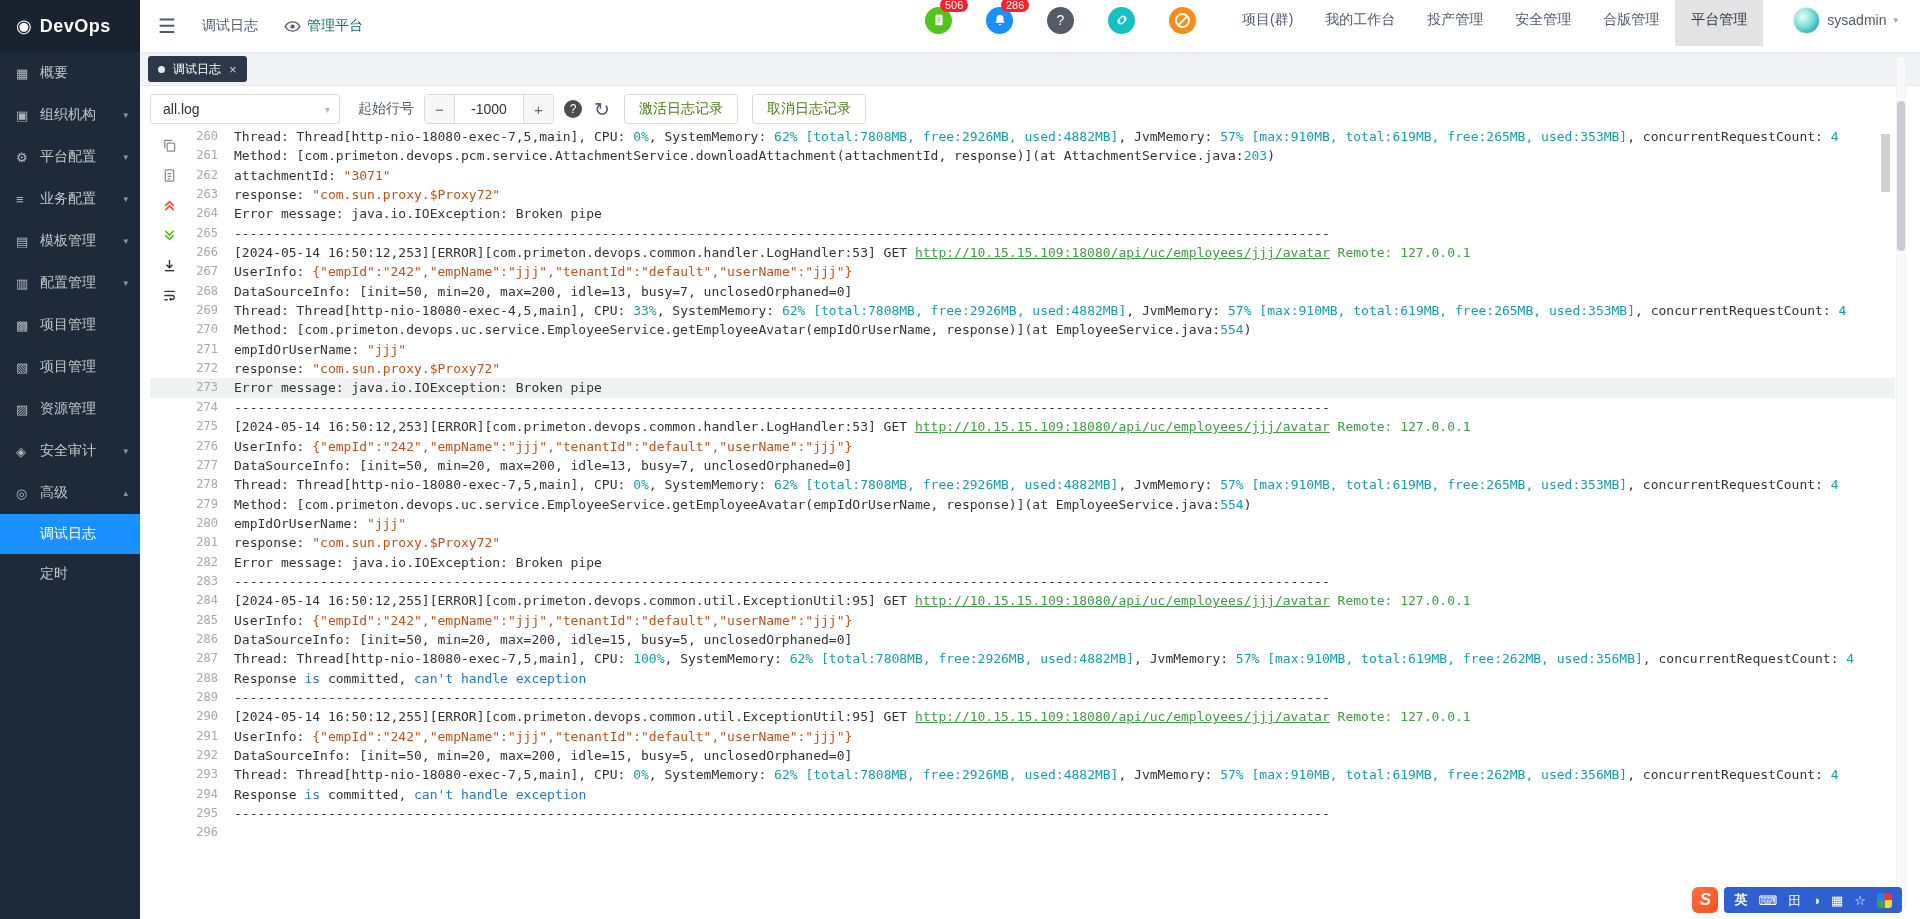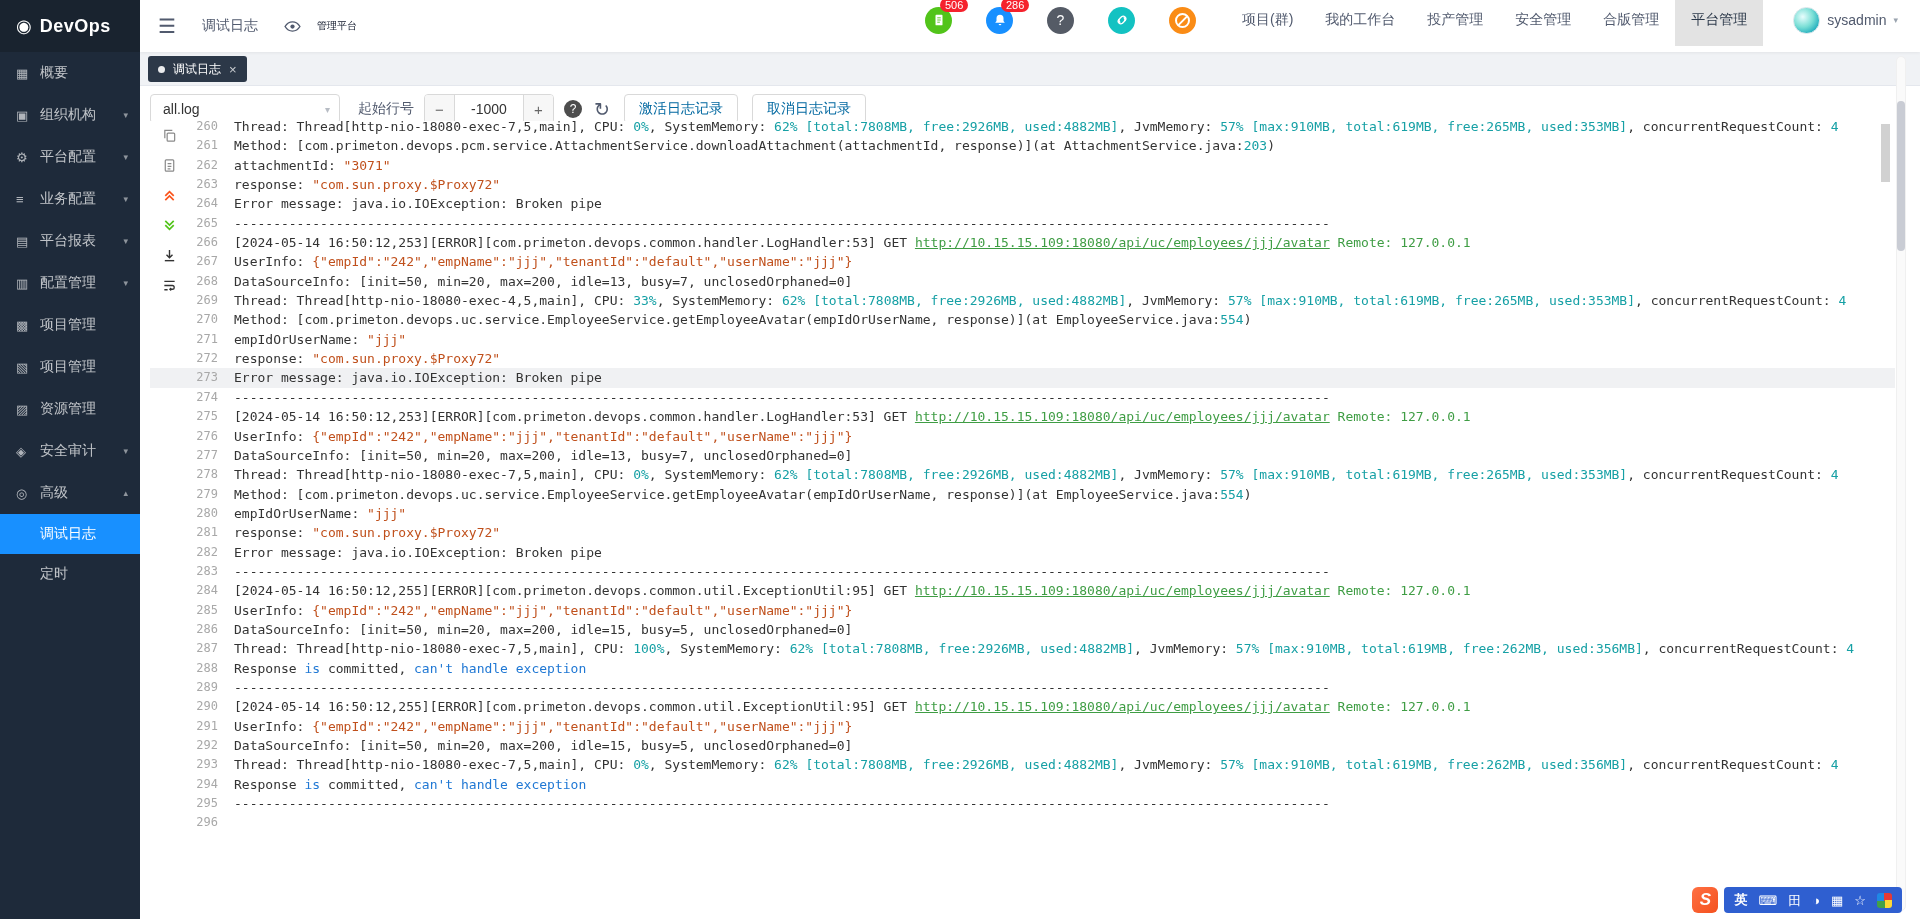--- a/index.html
+++ b/index.html
@@ -21,21 +21,21 @@
   .mitem .micon{width:16px;margin-right:8px;font-size:13px;color:rgba(255,255,255,.65);}
   .mitem .marrow{position:absolute;right:12px;font-size:9px;color:rgba(255,255,255,.5);}
   .mitem.sub{padding-left:40px;height:40px;}
   .mitem.sub.active{background:var(--sidebar-active);color:#fff;}
 
   
   .header{position:absolute;left:140px;top:0;right:0;height:52px;background:#fff;display:flex;align-items:center;box-shadow:0 1px 3px rgba(0,0,0,.06);z-index:4;}
   .h-left{display:flex;align-items:center;gap:26px;padding-left:18px;color:#515a6e;}
   .hamburger{font-size:20px;cursor:pointer;color:#515a6e;}
   .crumb{font-size:14px;}
-  .platform{display:flex;align-items:center;gap:16px;font-size:10px;color:#0f172a;}
+  .platform{display:flex;align-items:center;gap:6px;font-size:14px;color:#0f766e;}
   .h-right{position:absolute;right:22px;top:0;height:40px;display:flex;align-items:center;gap:30px;}
   .hicons{display:flex;align-items:center;gap:34px;}
   .hicon-wrap{position:relative;cursor:pointer;}
   .hicon{width:27px;height:27px;border-radius:50%;display:flex;align-items:center;justify-content:center;color:#fff;}
   .badge{position:absolute;top:-9px;left:15px;background:var(--badge);color:#fff;font-size:11px;line-height:14px;padding:0 5px;border-radius:8px;white-space:nowrap;}
   .stop-inner{width:15px;height:15px;border:2px solid #fff;border-radius:50%;position:relative;}
   .stop-inner::after{content:"";position:absolute;left:-1px;top:5px;width:13px;height:2px;background:#fff;transform:rotate(-45deg);}
   .hnav{display:flex;align-items:center;gap:0;height:52px;}
   .hnav-item{padding:0 16px;height:52px;display:flex;align-items:center;color:#515a6e;cursor:pointer;font-size:14px;}
   .hnav-item.active{background:#e3e3e3;color:#2d3a4b;}
@@ -55,24 +55,24 @@
   .select{width:190px;height:30px;border:1px solid #d9d9d9;border-radius:4px;display:flex;align-items:center;padding:0 26px 0 12px;position:relative;color:#333;cursor:pointer;background:#fff;}
   .select .sel-caret{position:absolute;right:9px;color:#b7bcc4;font-size:10px;}
   .start-label{color:#515a6e;margin:0 10px 0 18px;}
   .stepper{display:flex;align-items:center;height:30px;border:1px solid #d9d9d9;border-radius:4px;overflow:hidden;}
   .step-btn{width:30px;height:100%;background:#f7f7f7;border:none;color:#666;font-size:15px;cursor:pointer;}
   .step-btn.minus{border-right:1px solid #d9d9d9;}
   .step-btn.plus{border-left:1px solid #d9d9d9;}
   .step-input{width:68px;height:100%;border:none;outline:none;text-align:center;font-size:14px;color:#333;font-family:"Liberation Sans",sans-serif;}
   .help-badge{width:18px;height:18px;border-radius:50%;background:#4d4d4d;color:#fff;font-size:12px;display:flex;align-items:center;justify-content:center;margin-left:10px;cursor:pointer;}
   .refresh{font-size:19px;color:#515a6e;margin-left:12px;cursor:pointer;line-height:1;}
-  .tbtn{height:30px;border:1px solid #d9d9d9;border-radius:4px;background:#fff;color:#0369a1;font-size:14px;padding:0 14px;margin-left:14px;cursor:pointer;font-family:Liberation Sans, sans-serif;}
-
-  
-  .editor{position:absolute;left:150px;top:121px;width:1745px;height:716px;background:#fff;overflow:hidden;}
+  .tbtn{height:30px;border:1px solid #d9d9d9;border-radius:4px;background:#fff;color:#4d7c0f;font-size:14px;padding:0 14px;margin-left:14px;cursor:pointer;font-family:Liberation Sans, sans-serif;}
+
+  
+  .editor{position:absolute;left:150px;top:131px;width:1745px;height:716px;background:#fff;overflow:hidden;}
   .etools{position:absolute;left:6px;top:6px;width:26px;display:flex;flex-direction:column;gap:13px;align-items:center;z-index:2;}
   .etool{width:17px;height:17px;cursor:pointer;display:flex;align-items:center;justify-content:center;}
   .lines{margin-top:-4px;font-family:"DejaVu Sans Mono","Liberation Mono",monospace;font-size:13px;white-space:pre;}
   .line{display:flex;height:19.35px;line-height:19.35px;padding-left:28px;}
   .line.hl{background:#f0f1f3;}
   .ln{width:40px;text-align:right;margin-right:16px;color:var(--line-number);font-size:12px;flex:none;}
   .seg-t{color:var(--log-text);}
   .seg-s{color:var(--log-string);}
   .seg-n{color:var(--log-number);}
   .seg-u{color:var(--log-url);text-decoration:underline;}
@@ -117,21 +117,21 @@
         <span class="mlabel">平台配置</span>
         <span class="marrow">▾</span>
       </div>
       <div class="mitem">
         <span class="micon">≡</span>
         <span class="mlabel">业务配置</span>
         <span class="marrow">▾</span>
       </div>
       <div class="mitem">
         <span class="micon">▤</span>
-        <span class="mlabel">平台报表</span>
+        <span class="mlabel">模板管理</span>
         <span class="marrow">▾</span>
       </div>
       <div class="mitem">
         <span class="micon">▥</span>
         <span class="mlabel">配置管理</span>
         <span class="marrow">▾</span>
       </div>
       <div class="mitem">
         <span class="micon">▩</span>
         <span class="mlabel">项目管理</span>

